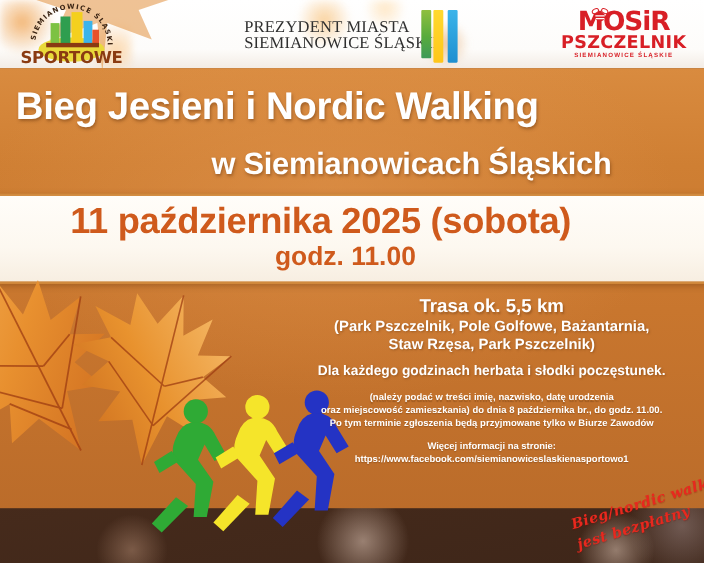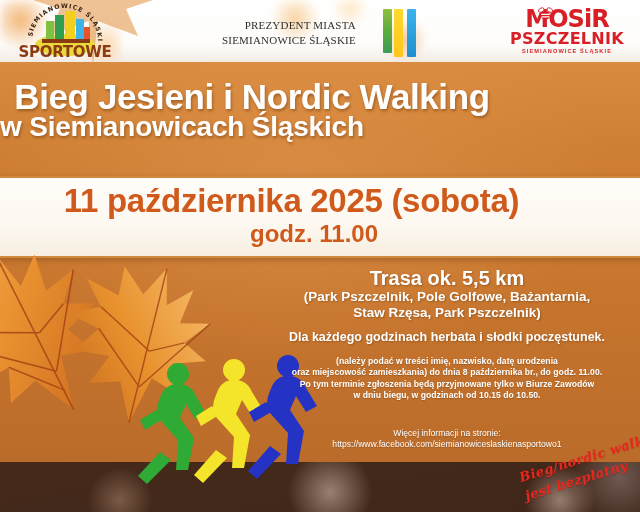--- a/index.html
+++ b/index.html
@@ -69,25 +69,24 @@
   }
   .logo-sportowe svg { display: block; }
 
   
   .president {
     position: absolute;
     left: 222px; top: 18px;
     z-index: 6;
     color: #2f2f2f;
     font-family: "Liberation Serif", serif;
-    font-size: 11px;
+    font-size: 15px;
     line-height: 14.5px;
     letter-spacing: .2px;
     white-space: nowrap;
-    text-align: right;
   }
   .president div { display: block; }
 
   
   .flag-bars {
     position: absolute;
     left: 383px; top: 9px;
     width: 36px; height: 48px;
     z-index: 6;
   }
@@ -155,23 +154,23 @@
     color: #ffffff;
     font-size: 35px;
     font-weight: bold;
     letter-spacing: -.4px;
     line-height: 42px;
     text-shadow: 1px 2px 3px rgba(90,45,10,.45);
     z-index: 8;
   }
   .title-sub {
     position: absolute;
-    left: 0; top: 110px;
+    left: 0; top: 132px;
     width: 556px;
-    text-align: left;
+    text-align: right;
     color: #ffffff;
     font-size: 28px;
     font-weight: bold;
     letter-spacing: -.2px;
     line-height: 34px;
     text-shadow: 1px 2px 3px rgba(90,45,10,.45);
     z-index: 8;
   }
 
   
@@ -235,21 +234,21 @@
   
   .info {
     position: absolute;
     left: 258px; top: 268px;
     width: 378px;
     text-align: center;
     color: #ffffff;
     z-index: 13;
   }
   .trasa-title {
-    font-size: 20px;
+    font-size: 17px;
     font-weight: bold;
     line-height: 21px;
     text-shadow: 1px 1px 2px rgba(90,45,10,.4);
   }
   .trasa-places {
     font-size: 13.5px;
     font-weight: bold;
     line-height: 16px;
     text-shadow: 1px 1px 2px rgba(90,45,10,.4);
   }
@@ -262,23 +261,23 @@
   }
   .reg-block {
     margin-top: 11px;
     font-size: 8.6px;
     font-weight: bold;
     line-height: 11.4px;
     letter-spacing: .05px;
     text-shadow: 0 1px 1px rgba(90,45,10,.35);
   }
   .more-block {
-    margin-top: 26px;
+    margin-top: 10px;
     font-size: 8.6px;
-    font-weight: normal;
+    font-weight: bold;
     line-height: 11.4px;
     text-shadow: 0 1px 1px rgba(90,45,10,.35);
   }
   .more-block .url { word-break: break-all; }
   .no-insurance {
     margin-top: 14px;
     font-size: 8.8px;
     font-weight: bold;
     line-height: 12px;
     text-shadow: 0 1px 1px rgba(90,45,10,.35);
@@ -428,21 +427,20 @@
     <div class="trasa-title">Trasa  ok. 5,5 km</div>
     <div class="trasa-places">(Park Pszczelnik, Pole Golfowe, Bażantarnia,</div>
     <div class="trasa-places">Staw Rzęsa, Park Pszczelnik)</div>
 
     <div class="herbata">Dla każdego godzinach herbata i słodki poczęstunek.</div>
 
     <div class="reg-block">
       <div>(należy podać w treści imię, nazwisko, datę urodzenia</div>
       <div>oraz miejscowość zamieszkania) do dnia 8 października br., do godz. 11.00.</div>
       <div>Po tym terminie zgłoszenia będą przyjmowane tylko w Biurze Zawodów</div>
-      <div>w dniu biegu, w godzinach od 10.15 do 10.50.</div>
     </div>
 
     <div class="more-block">
       <div>Więcej informacji na stronie:</div>
       <div class="url">https://www.facebook.com/siemianowiceslaskienasportowo1</div>
     </div>
 
   </div>
 
   <div class="stamp">

